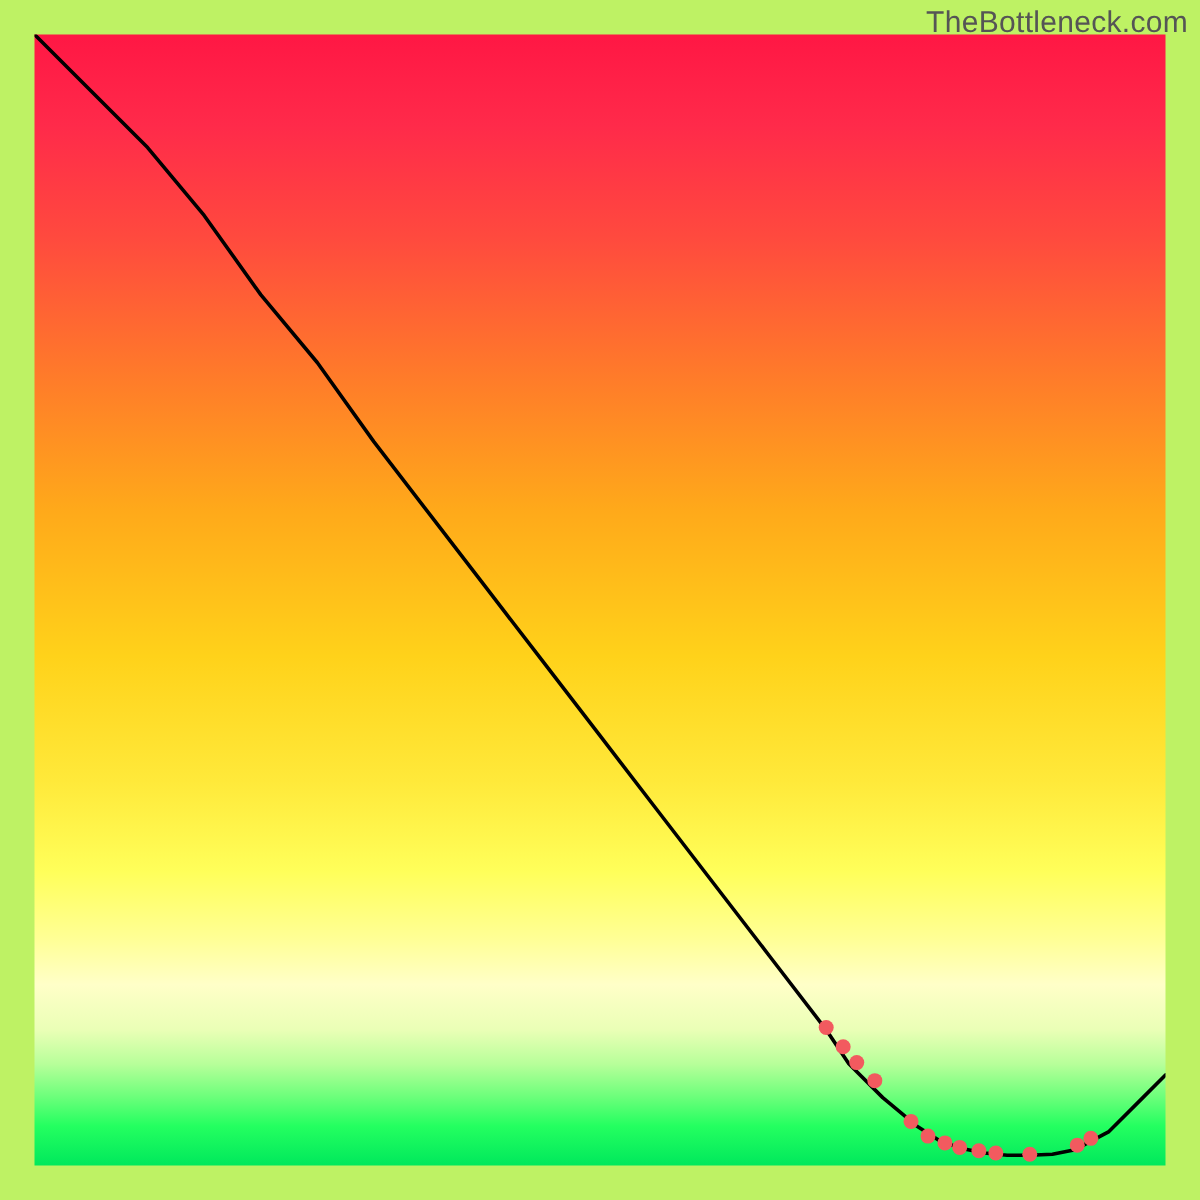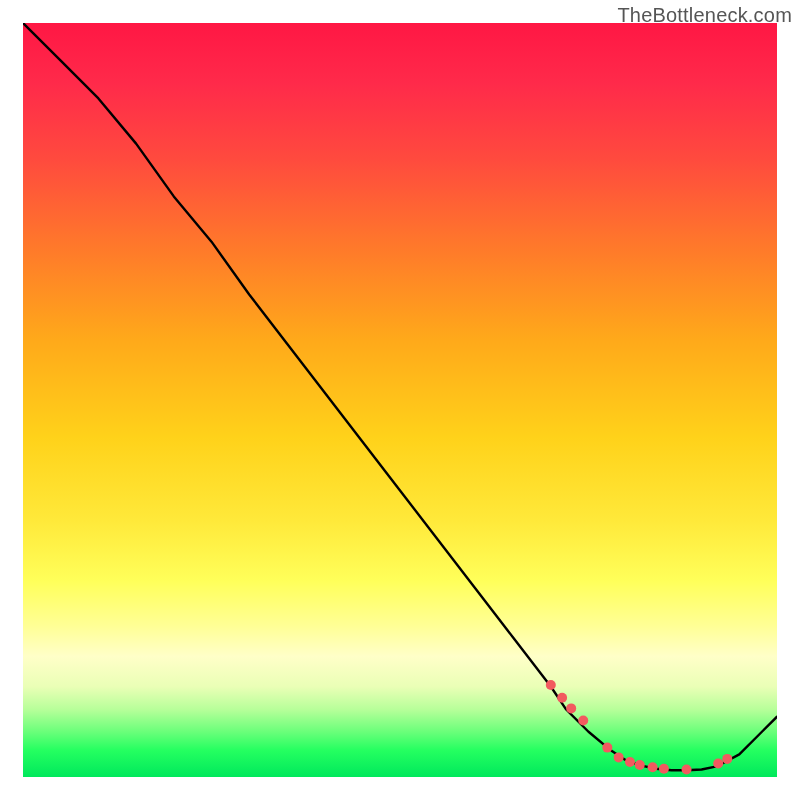--- a/index.html
+++ b/index.html
@@ -7,21 +7,21 @@
     width: 800px;
     height: 800px;
     background: #000;
     overflow: hidden;
     font-family: Arial, sans-serif;
   }
   .stage {
     position: relative;
     width: 800px;
     height: 800px;
-    background: #ffffff;
+    background: #bef264;
   }
   .watermark {
     position: absolute;
     top: 4px;
     right: 8px;
     color: #555;
     font-size: 20px;
     font-weight: 500;
     z-index: 50;
     letter-spacing: 0.2px;

